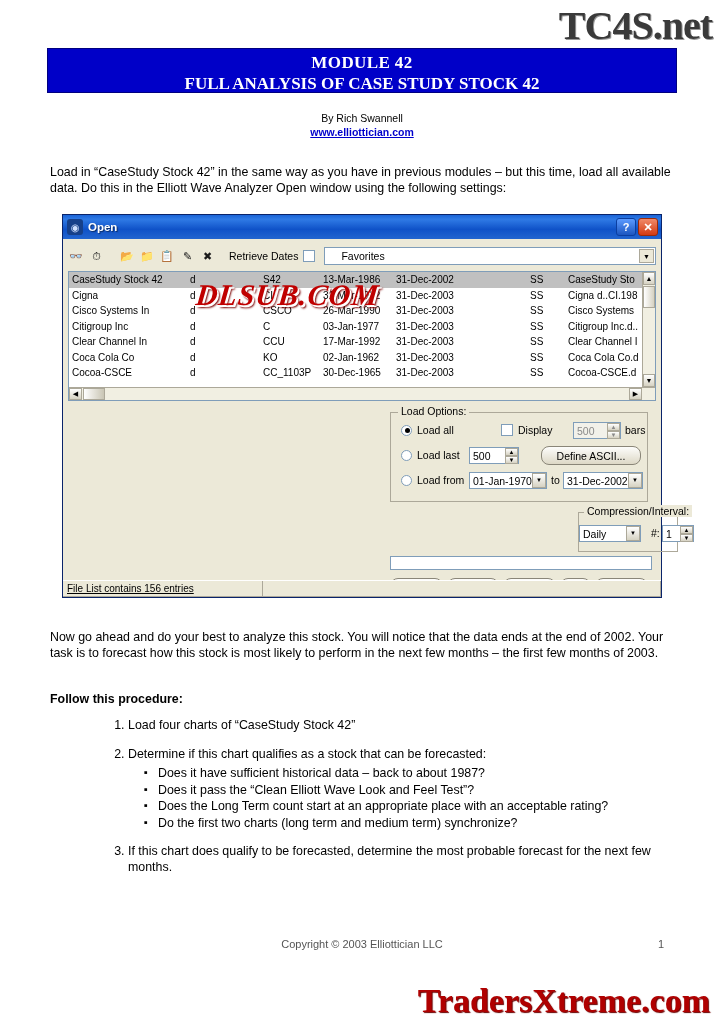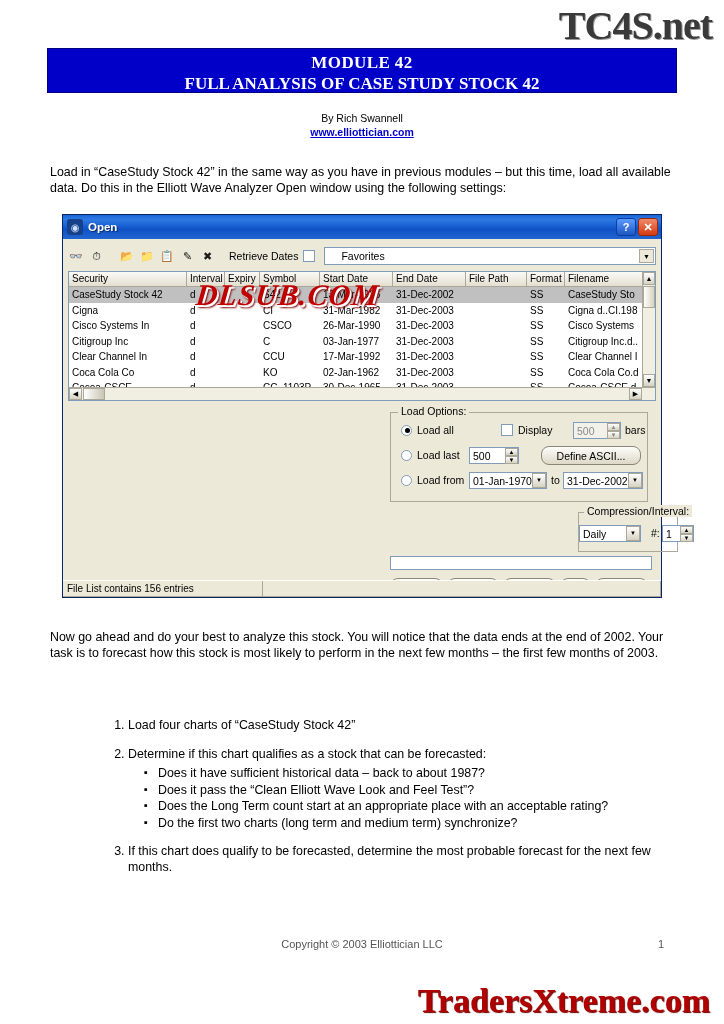--- a/index.html
+++ b/index.html
@@ -235,21 +235,21 @@
     position:absolute; left:322px; top:152px; width:262px; height:14px;
     background:#fff; border:1px solid #7f9db9;
   }
 
   .btnrow { position:absolute; left:322px; top:174px; width:262px; height:20px; display:flex; }
   .btnrow .btn { width:53px; margin-right:4px; }
 
   .statusbar {
     position:absolute; left:0; right:0; bottom:0; height:17px;
     background:#ece9d8; border-top:1px solid #fff;
-    display:flex; align-items:center; font-size:10px;
+    display:flex; align-items:center; font-size:10px;text-decoration:underline;
   }
   .statusbar .cell { border:1px solid #aca899; border-top:none; border-left:none; height:16px; display:flex; align-items:center; padding-left:4px;}
 
   
   .dlsub {
     position:absolute; left:196px; top:278px;
     font-family:"Liberation Serif", serif;
     font-weight:bold; font-style:italic; font-size:30px;
     color:#c00000;
     letter-spacing:1px;
@@ -299,31 +299,20 @@
         <div class="ticon">✖</div>
         <div class="retrieve-lbl">Retrieve Dates</div>
         <span class="cb"></span>
         <div class="combo">
           <span>Favorites</span>
           <span class="arrow">▼</span>
         </div>
       </div>
 
       <div class="grid-wrap">
-        <div class="grid-head">
-          <div class="c-sec">Security</div>
-          <div class="c-int">Interval</div>
-          <div class="c-exp">Expiry</div>
-          <div class="c-sym">Symbol</div>
-          <div class="c-sd">Start Date</div>
-          <div class="c-ed">End Date</div>
-          <div class="c-fp">File Path</div>
-          <div class="c-fmt">Format</div>
-          <div class="c-fn">Filename</div>
-        </div>
 
         <div class="grow sel">
           <div class="c-sec">CaseStudy Stock 42</div>
           <div class="c-int">d</div>
           <div class="c-exp"></div>
           <div class="c-sym">S42</div>
           <div class="c-sd">13-Mar-1986</div>
           <div class="c-ed">31-Dec-2002</div>
           <div class="c-fp"></div>
           <div class="c-fmt">SS</div>
@@ -501,20 +490,21 @@
 
     <div class="statusbar">
       <div class="cell" style="width:200px;">File List contains 156 entries</div>
       <div class="cell" style="flex:1;"></div>
     </div>
   </div>
 
   <div class="dlsub">DLSUB.COM</div>
 
   <div class="para" id="after-para">Now go ahead and do your best to analyze this stock. You will notice that the data ends at the end of 2002. Your task is to forecast how this stock is most likely to perform in the next few months – the first few months of 2003.</div>
+  <div class="para" id="follow-head">Follow this procedure:</div>
 
   <ol class="steps">
     <li>
       <span>Load four charts of “CaseStudy Stock 42”</span>
     </li>
     <li>
       <span>Determine if this chart qualifies as a stock that can be forecasted:</span>
       <ul class="sub">
         <li>Does it have sufficient historical data – back to about 1987?</li>
         <li>Does it pass the “Clean Elliott Wave Look and Feel Test”?</li>

